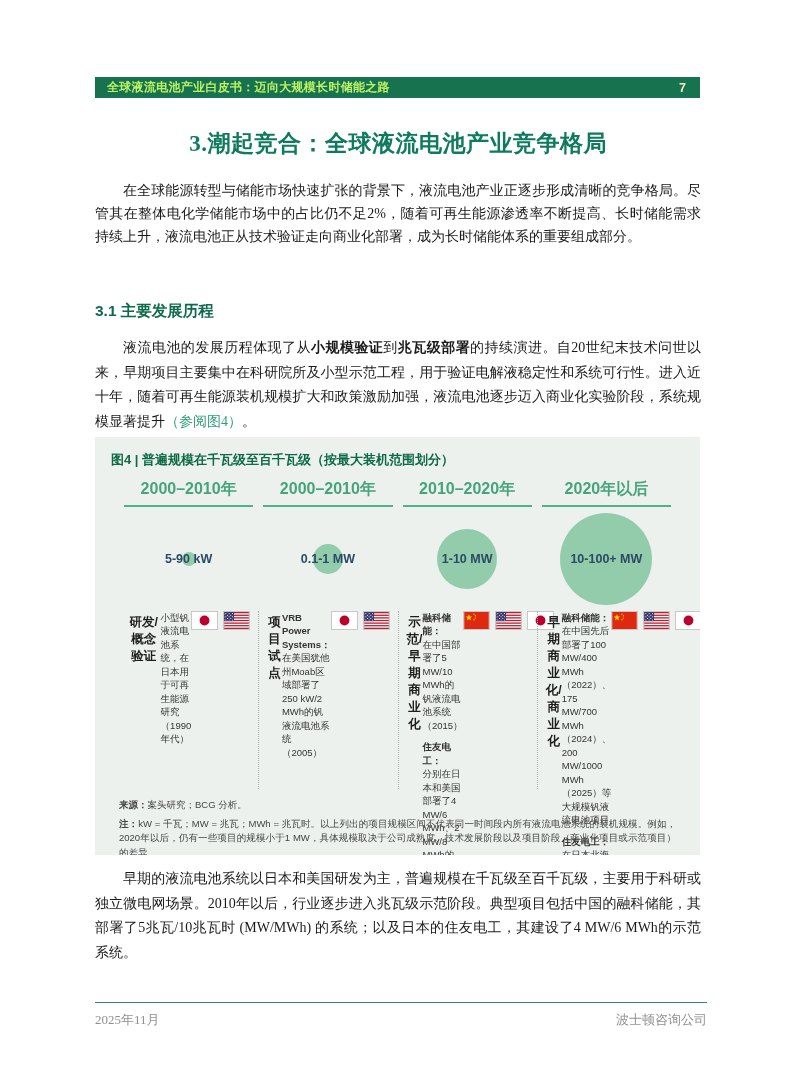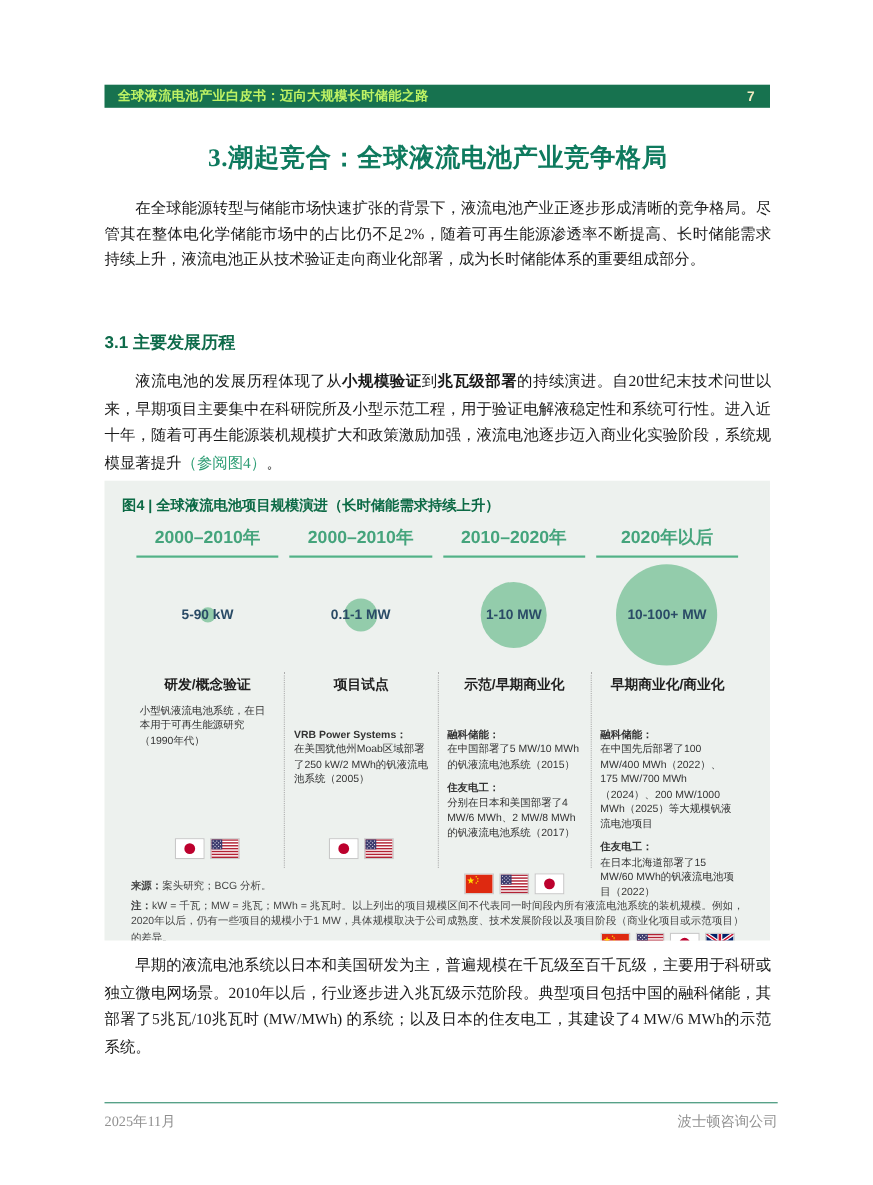--- a/index.html
+++ b/index.html
@@ -43,22 +43,22 @@
   }
   .circle-area{height:104px;position:relative;}
   .circle{
     position:absolute;left:50%;top:50%;transform:translate(-50%,-50%);
     border-radius:50%;background:#93CCAB;
   }
   .circle-label{
     position:absolute;left:50%;top:50%;transform:translate(-50%,-50%);
     font-weight:bold;font-size:12.5px;color:#2A4B66;white-space:nowrap;
   }
-  .col-lower{height:178px;display:flex;flex-direction:column;padding:0 8px;box-sizing:border-box;}
-  .fig-col:not(:first-child) .col-lower{border-left:1px dotted #ACACAC;gap:22px;}
+  .col-lower{height:178px;display:flex;flex-direction:row;padding:0 8px;box-sizing:border-box;}
+  .fig-col:not(:first-child) .col-lower{border-left:1px dotted #ACACAC;}
   .stage{text-align:center;font-weight:bold;font-size:12.5px;color:#1E1E1E;margin:3px 0 9px 0;}
   .desc{flex:1;font-size:9.5px;line-height:1.42;color:#333333;}
   .desc .entry{margin-bottom:8px;}
   .company{font-weight:bold;display:block;}
   .flags{display:flex;justify-content:center;gap:5px;margin-bottom:8px;}
   .flag{width:25px;height:17px;border:1px solid #C8C8C8;background:#fff;display:inline-block;}
   .flag svg{display:block;width:100%;height:100%;}
   .fig-source{margin:10px 24px 0 24px;font-size:9.5px;color:#444444;}
   .fig-note{margin:5px 24px 0 24px;font-size:9.5px;line-height:1.5;color:#444444;text-align:justify;}
   .lbl{font-weight:bold;}
@@ -75,21 +75,21 @@
   <span class="header-title">全球液流电池产业白皮书：迈向大规模长时储能之路</span>
   <span class="page-num">7</span>
 </div>
 
 <div class="h1">3.潮起竞合：全球液流电池产业竞争格局</div>
 <div class="para p1">在全球能源转型与储能市场快速扩张的背景下，液流电池产业正逐步形成清晰的竞争格局。尽管其在整体电化学储能市场中的占比仍不足2%，随着可再生能源渗透率不断提高、长时储能需求持续上升，液流电池正从技术验证走向商业化部署，成为长时储能体系的重要组成部分。</div>
 <div class="h2 sans">3.1 主要发展历程</div>
 <div class="para p2"><span>液流电池的发展历程体现了从</span><span class="b">小规模验证</span><span>到</span><span class="b">兆瓦级部署</span><span>的持续演进。自20世纪末技术问世以来，早期项目主要集中在科研院所及小型示范工程，用于验证电解液稳定性和系统可行性。进入近十年，随着可再生能源装机规模扩大和政策激励加强，液流电池逐步迈入商业化实验阶段，系统规模显著提升</span><span class="g">（参阅图4）</span><span>。</span></div>
 
 <div class="figure">
-  <div class="fig-title">图4 | 全球液流电池项目规模演进（长时储能需求持续上升）</div>
+  <div class="fig-title">图4 | 普遍规模在千瓦级至百千瓦级（按最大装机范围划分）</div>
   <div class="fig-grid">
   <div class="fig-col">
     <div class="col-head">2000–2010年</div>
     <div class="circle-area">
       <div class="circle" style="height: 14px; width: 14px;"></div>
       <div class="circle-label">5-90 kW</div>
     </div>
     <div class="col-lower">
       <div class="stage">研发/概念验证</div>
       <div class="desc">

